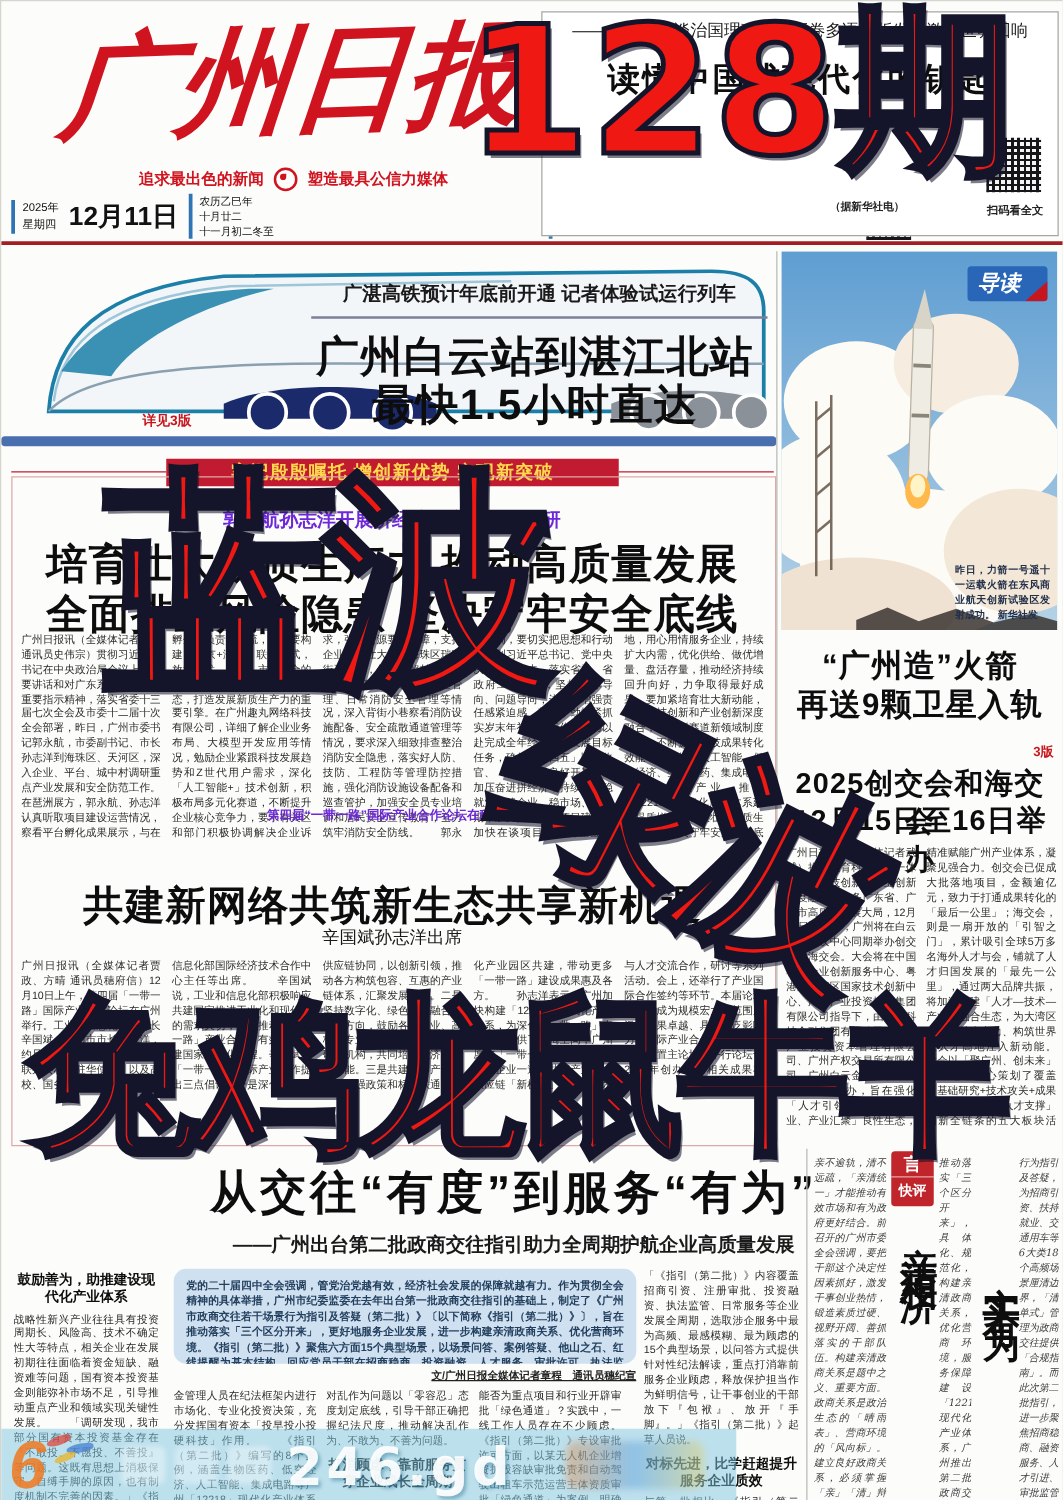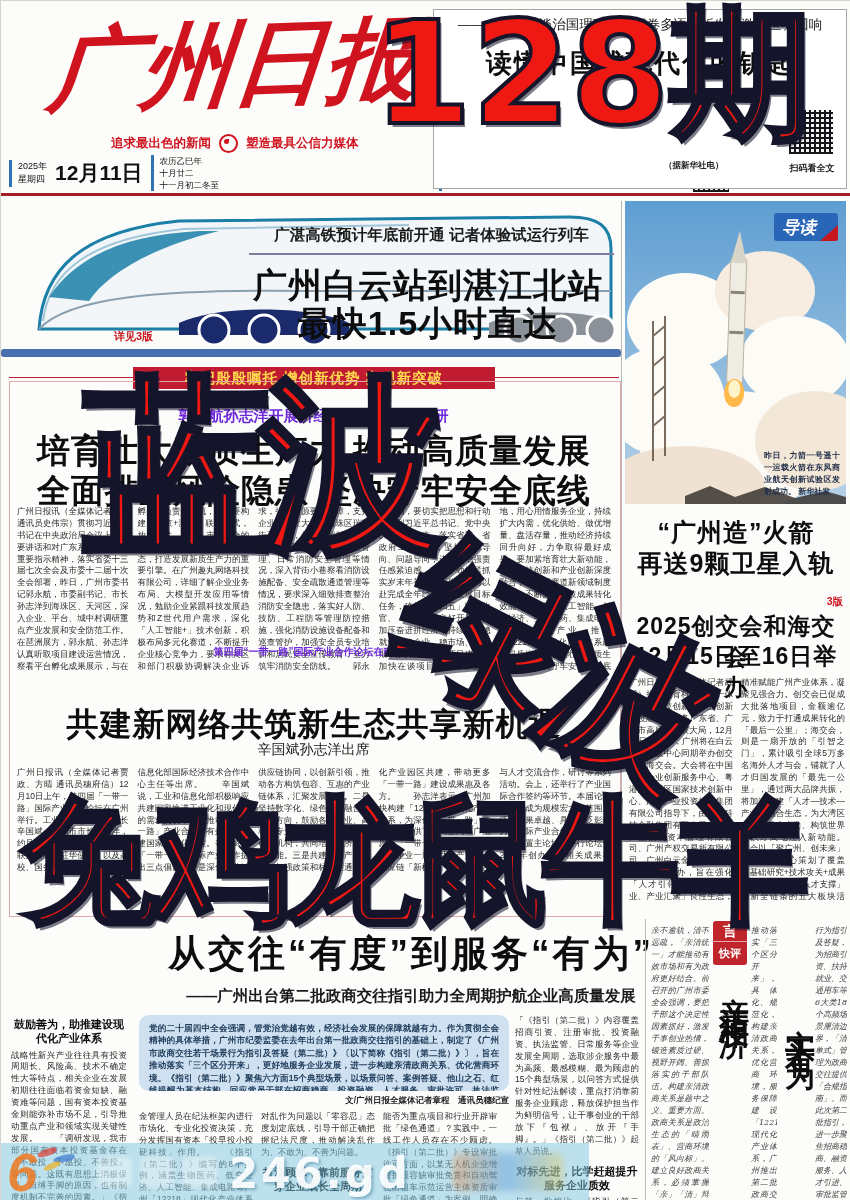--- a/index.html
+++ b/index.html
@@ -175,21 +175,21 @@
   <div class="ctr" style="position:absolute;left:130px;top:985px;width:560px;font-size:15.5px;font-weight:bold;color:#1a1a1a;">——广州出台第二批政商交往指引助力全周期护航企业高质量发展</div>
 
   <div class="abs" style="left:10px;top:1016px;width:116px;height:184px;overflow:hidden;">
     <div class="subhead" style="margin-top:0;">鼓励善为，助推建设现代化产业体系</div>
     <div class="bodytxt">战略性新兴产业往往具有投资周期长、风险高、技术不确定性大等特点，相关企业在发展初期往往面临着资金短缺、融资难等问题，国有资本投资基金则能弥补市场不足，引导推动重点产业和领域实现关键性发展。　　「调研发现，我市部分国有资本投资基金存在『不敢投、不愿投、不善投』等问题。这既有思想上消极保守、自缚手脚的原因，也有制度机制不完善的因素。」《指引（第二批）》起草人员表示，这些问题影响了「以投促引、以投促产、以投促创」成效，也对产业发展提出了更高要求。为此，《指引（第二批）》设置了相关典型场景，引导基金选择投资方向。</div>
   </div>
 
   <div class="abs" style="left:138px;top:1014px;width:370px;height:76px;background:#cfe0f1;border-radius:10px;padding:7px 10px;box-sizing:border-box;overflow:hidden;">
     <div style="font-size:8.6px;line-height:1.45;font-weight:bold;color:#23405e;text-align:justify;">党的二十届四中全会强调，管党治党越有效，经济社会发展的保障就越有力。作为贯彻全会精神的具体举措，广州市纪委监委在去年出台第一批政商交往指引的基础上，制定了《广州市政商交往若干场景行为指引及答疑（第二批）》〔以下简称《指引（第二批）》〕，旨在推动落实「三个区分开来」，更好地服务企业发展，进一步构建亲清政商关系、优化营商环境。《指引（第二批）》聚焦六方面15个典型场景，以场景问答、案例答疑、他山之石、红线提醒为基本结构，回应党员干部在招商稳商、投资融资、人才服务、审批许可、执法监管、保障支持等方面服务企业中的困惑和顾虑。</div>
   </div>
-  <div class="abs" style="left:138px;top:1094px;width:370px;font-size:8.5px;font-weight:bold;text-align:right;color:#222;">文/广州日报全媒体记者章程　通讯员穗纪宣</div>
+  <div class="abs" style="left:138px;top:1094px;width:370px;font-size:8.5px;font-weight:bold;text-align:right;color:#222;text-decoration:underline;">文/广州日报全媒体记者章程　通讯员穗纪宣</div>
 
   <div class="abs bodytxt" style="left:138px;top:1110px;width:114px;height:90px;">金管理人员在纪法框架内进行市场化、专业化投资决策，充分发挥国有资本「投早投小投硬科技」作用。　　《指引（第二批）》编写的8个案例，涵盖生物医药、低空经济、人工智能、集成电路等广州「12218」现代化产业体系重点产业，将一线实践经验转化为倡导清单。</div>
   <div class="abs" style="left:260px;top:1110px;width:114px;height:90px;overflow:hidden;">
     <div class="bodytxt">对乱作为问题以「零容忍」态度划定底线，引导干部正确把握纪法尺度，推动解决乱作为、不敢为、不善为问题。</div>
     <div class="subhead">打消顾虑，靠前服务贯穿企业成长全周期</div>
   </div>
   <div class="abs bodytxt" style="left:382px;top:1110px;width:114px;height:90px;">能否为重点项目和行业开辟审批「绿色通道」？实践中，一线工作人员存在不少顾虑。《指引（第二批）》专设审批许可方面，以某无人机企业增资扩股容缺审批免责和自动驾驶出租车示范运营主体资质审批「绿色通道」为案例，明确容缺办理、开辟审批绿色通道的实施场景，引导公职人员消除顾虑，勇于破解企业办事梗阻，提高服务企业效率，为新业态新领域新产业发展创造积极条件。</div>
 
   <div class="abs" style="left:514px;top:1014px;width:124px;height:186px;overflow:hidden;">
     <div class="bodytxt">「《指引（第二批）》内容覆盖招商引资、注册审批、投资融资、执法监管、日常服务等企业发展全周期，选取涉企服务中最为高频、最感模糊、最为顾虑的15个典型场景，以问答方式提供针对性纪法解读，重点打消靠前服务企业顾虑，释放保护担当作为鲜明信号，让干事创业的干部放下『包袱』、放开『手脚』。」《指引（第二批）》起草人员说。</div>

